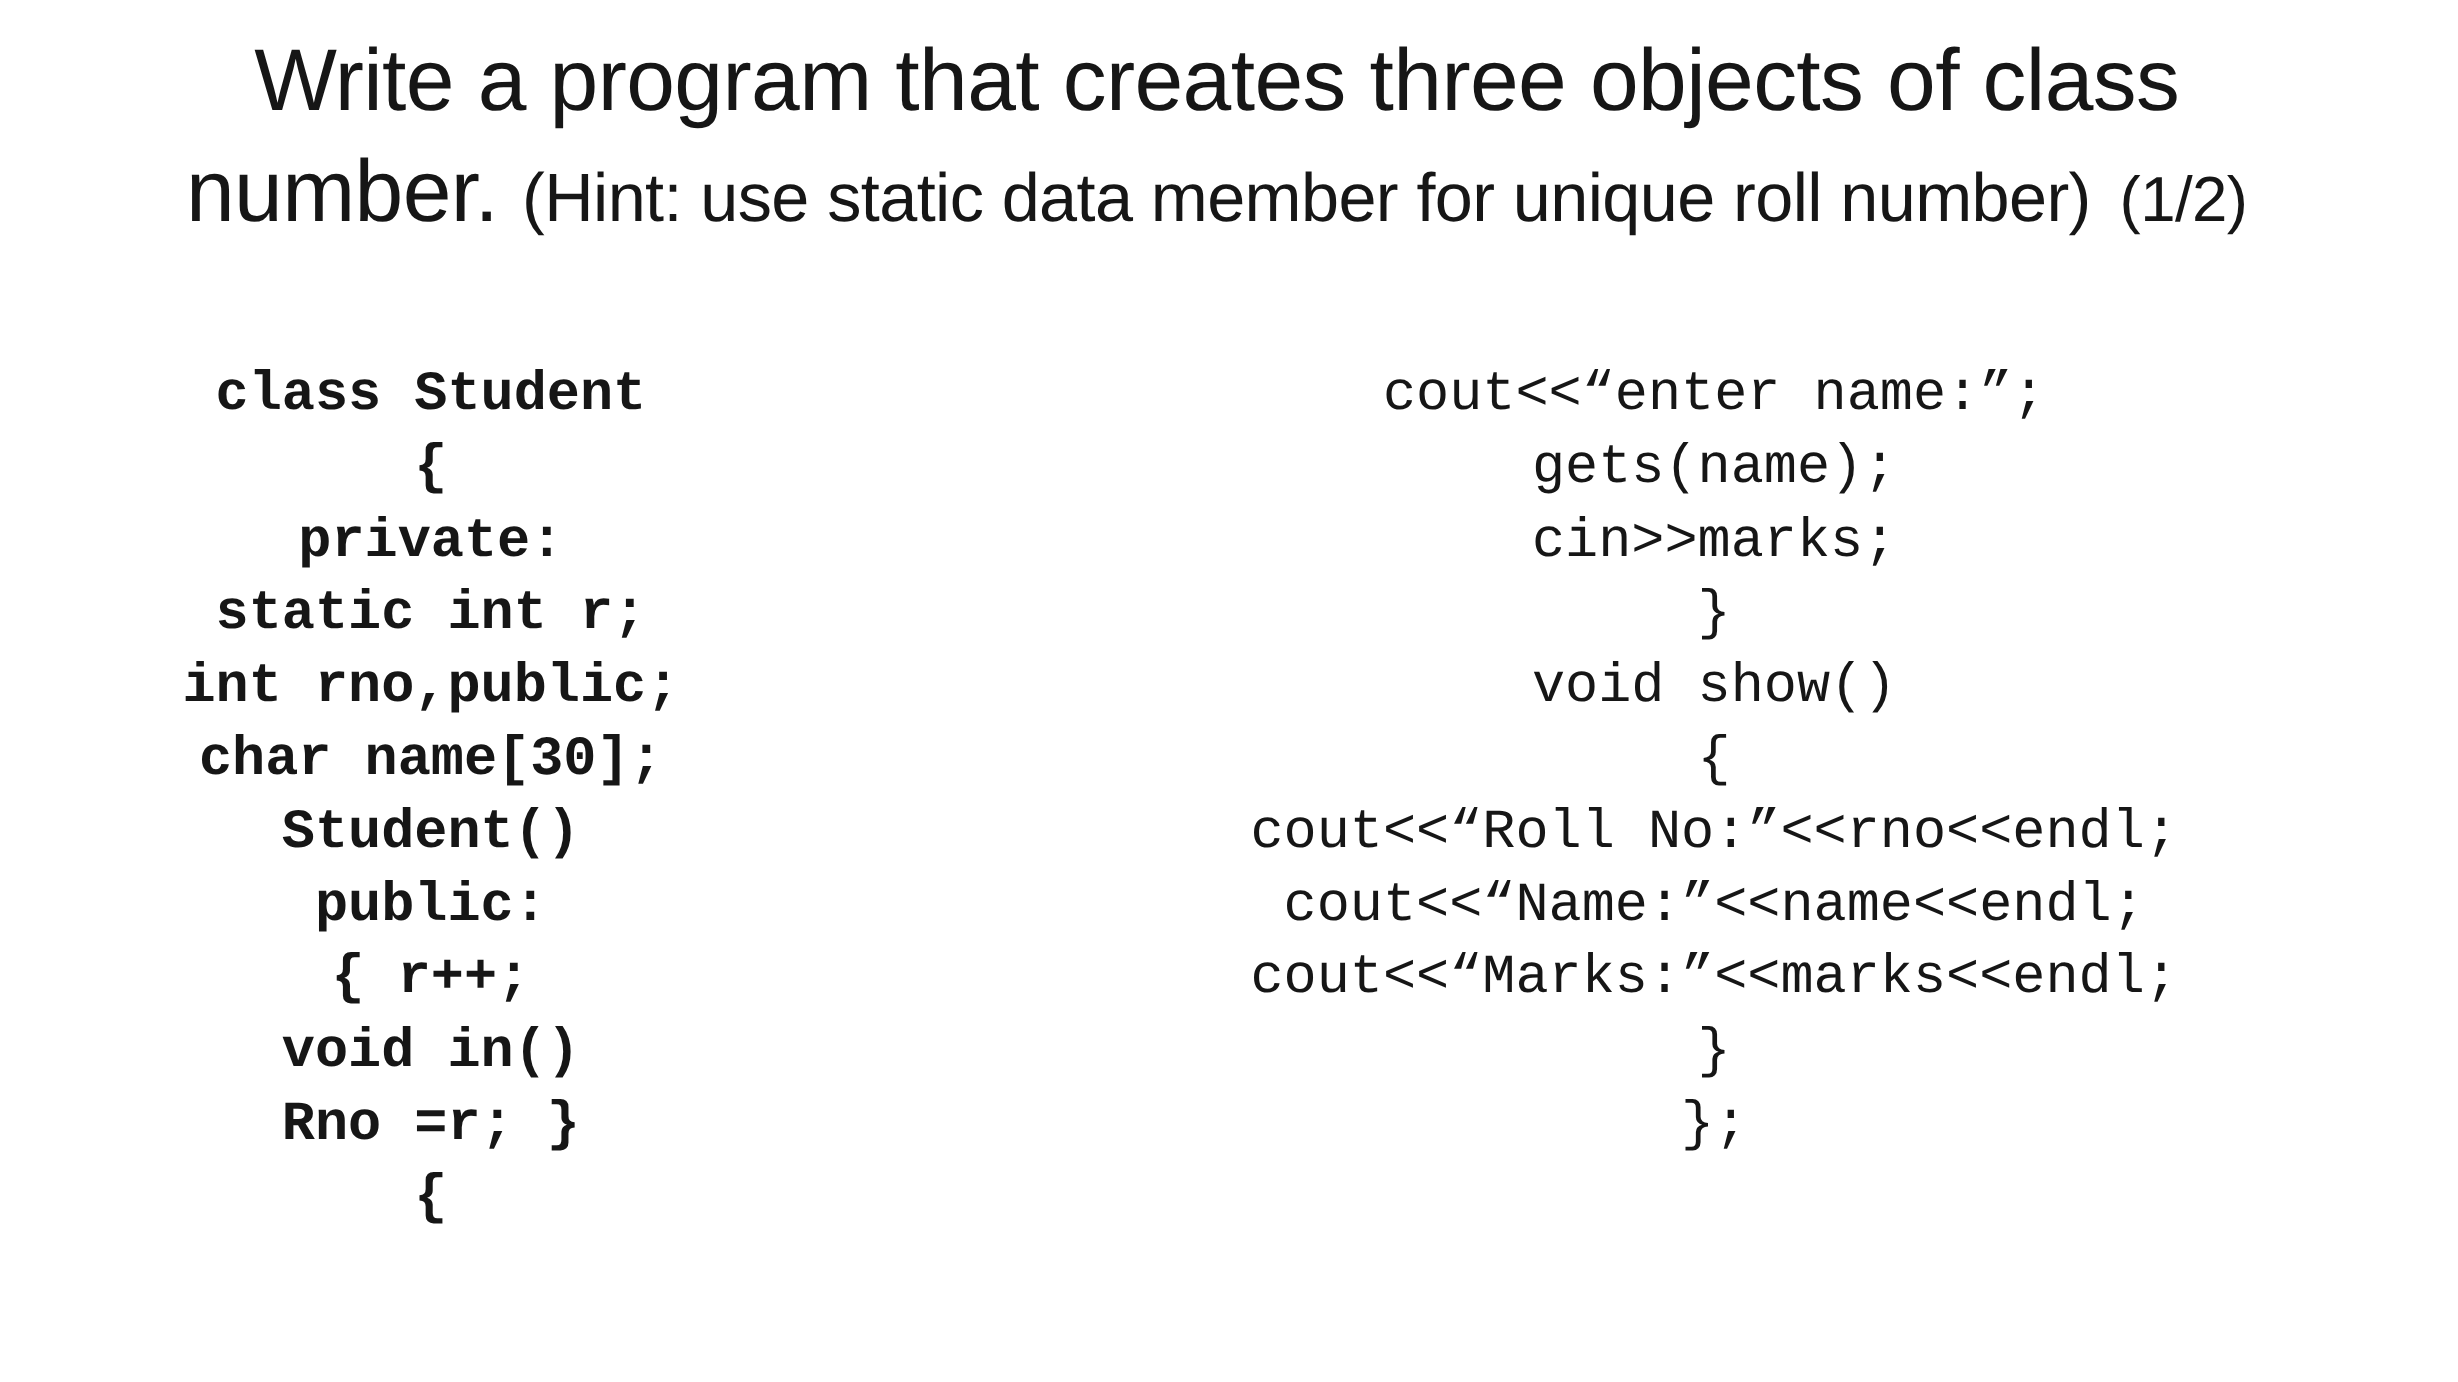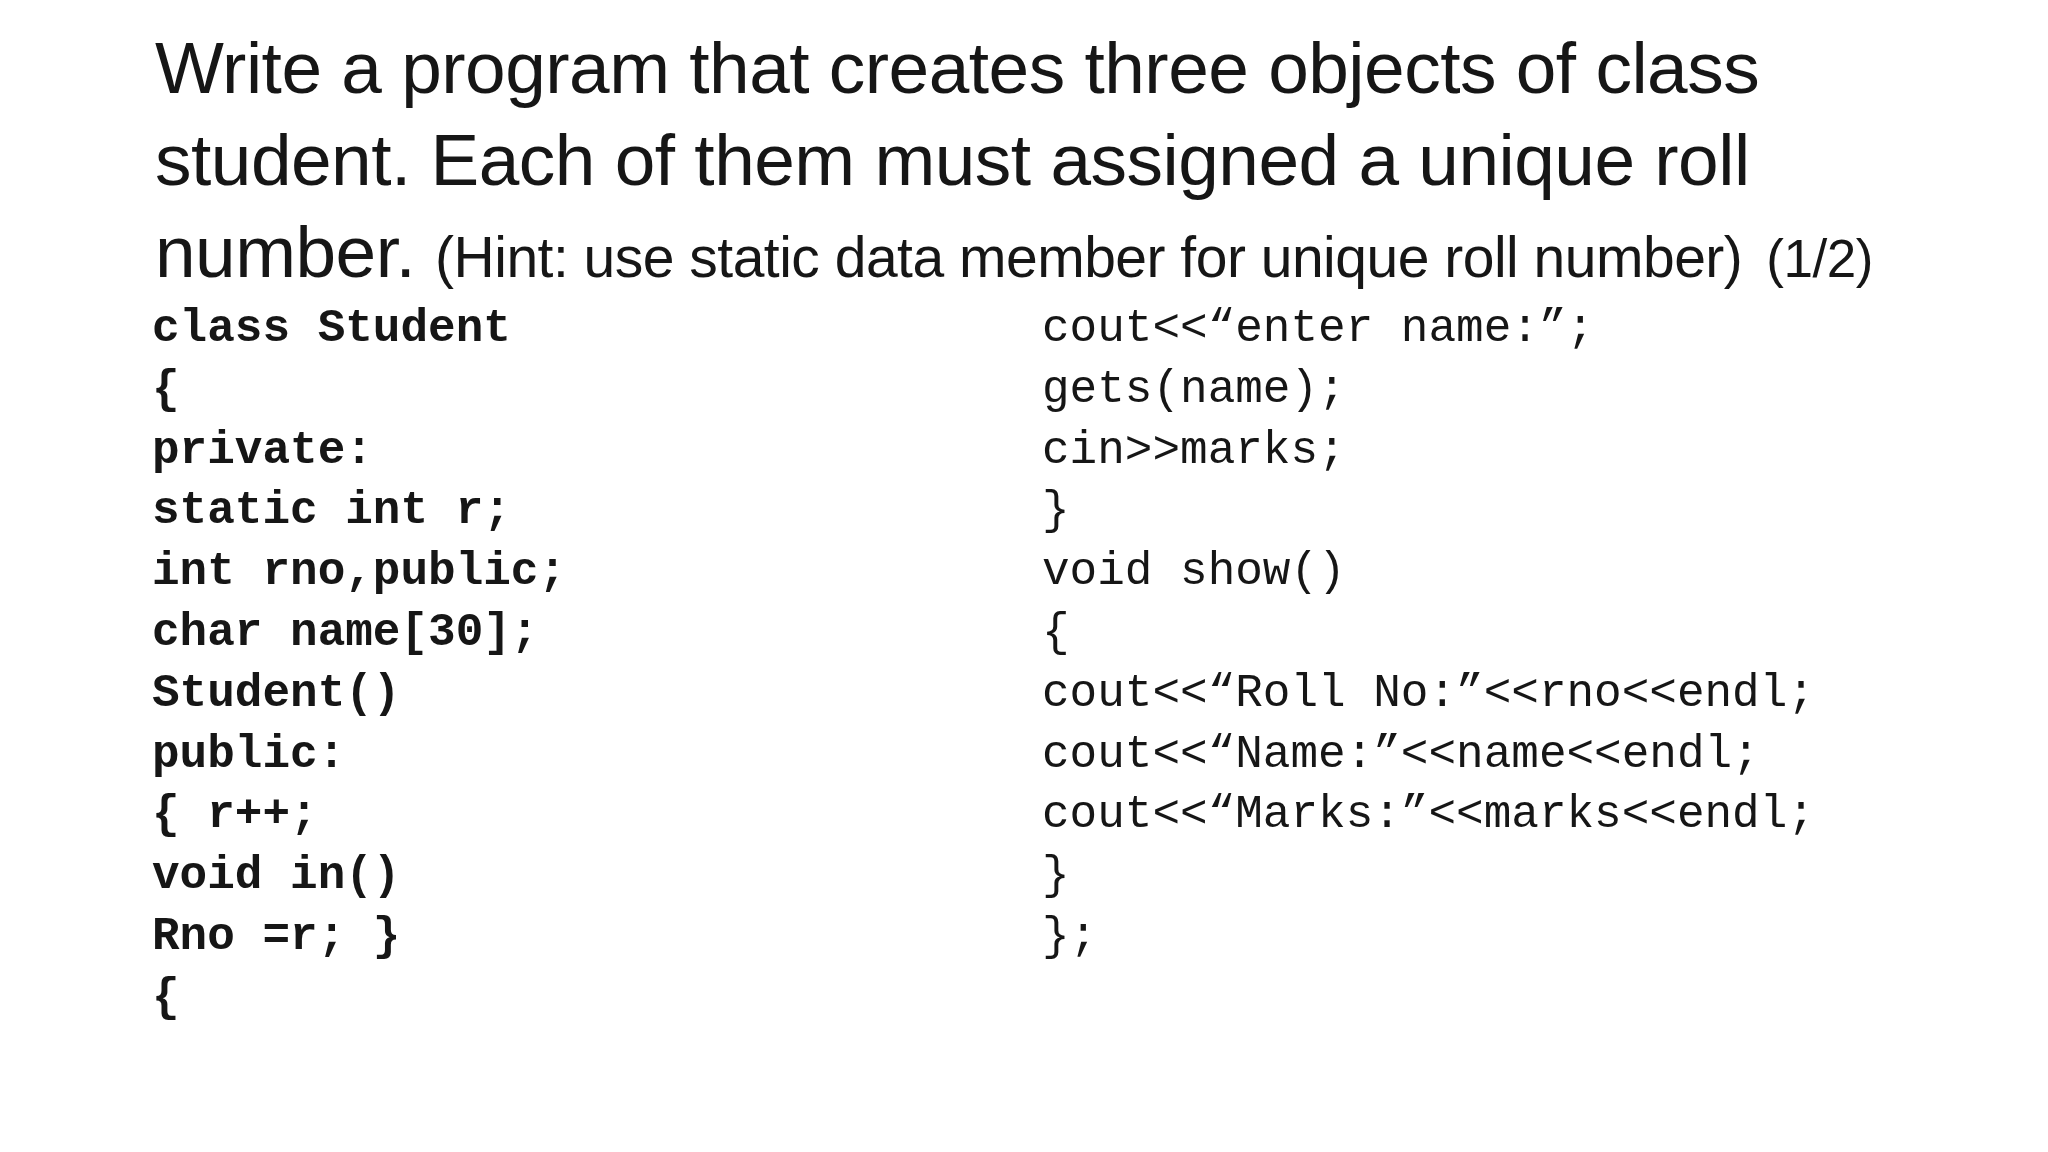--- a/index.html
+++ b/index.html
@@ -12,20 +12,21 @@
     background: var(--bg, #ffffff);
     overflow: hidden;
   }
   .slide {
     position: relative;
     width: 2048px;
     height: 976px;
     background: var(--bg, #ffffff);
     color: var(--fg, #161616);
     font-family: "Liberation Sans", sans-serif;
+    text-align: center;
   }
   .title-block {
     position: absolute;
     left: 155px;
     top: 22px;
   }
   .title-line {
     font-size: 73px;
     line-height: 92px;
     white-space: nowrap;
@@ -55,21 +56,20 @@
     white-space: pre;
   }
 </style>
 </head>
 <body>
 
 <div class="slide">
 
   <div class="title-block">
     <div class="title-line">Write a program that creates three objects of class</div>
-    <div class="title-line">student. Each of them must assigned a unique roll</div>
     <div class="title-line"><span>number.</span> <span class="title-hint">(Hint: use static data member for unique roll number)</span><span class="page-indicator">(1/2)</span></div>
   </div>
 
   <div class="code-col left">
     <div class="code-line">class Student</div>
     <div class="code-line">{</div>
     <div class="code-line">private:</div>
     <div class="code-line">static int r;</div>
     <div class="code-line">int rno,public;</div>
     <div class="code-line">char name[30];</div>

